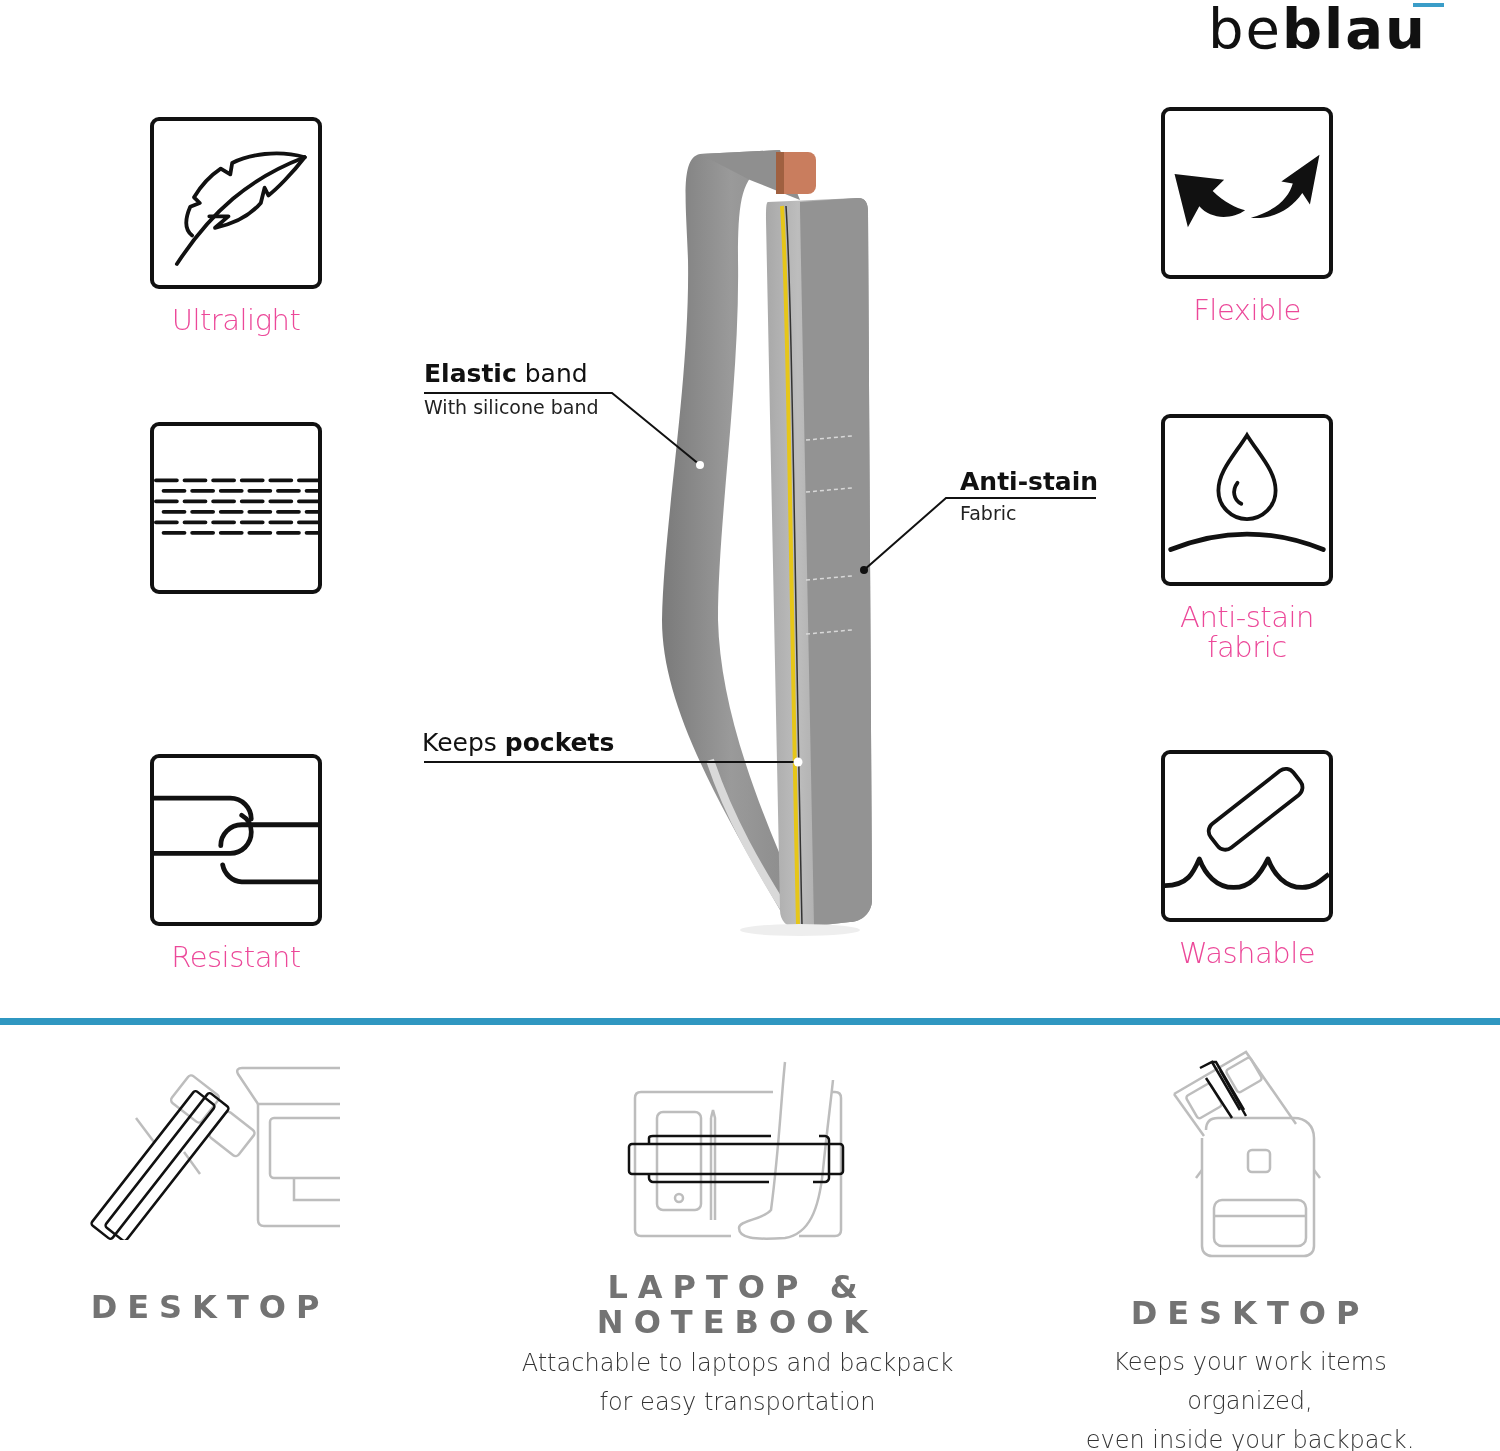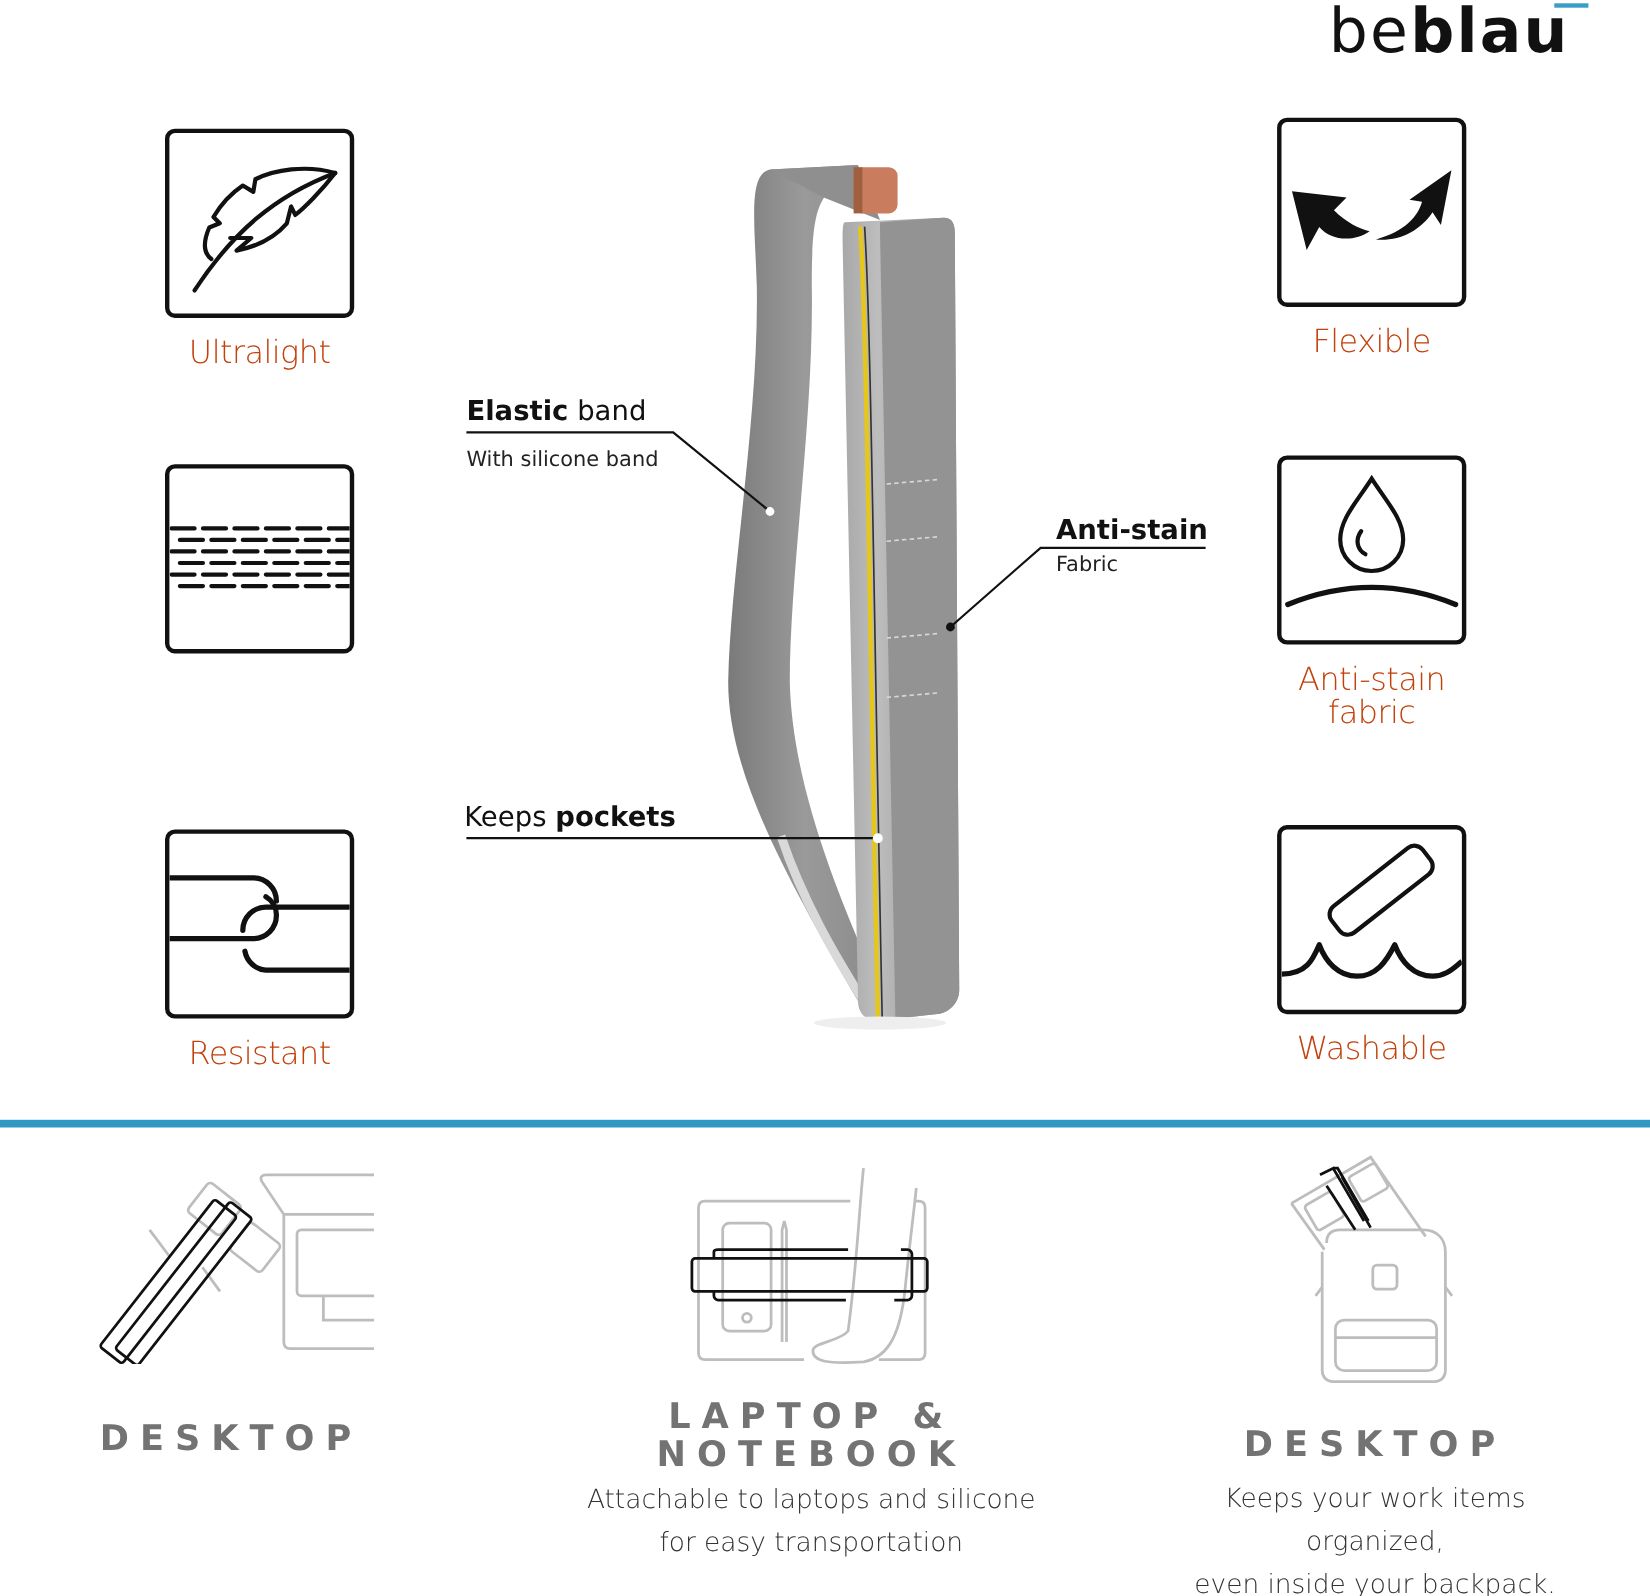--- a/index.html
+++ b/index.html
@@ -7,21 +7,21 @@
   body { position: relative; font-family: "Liberation Sans", "DejaVu Sans", sans-serif; color: #222; }
 
   .logo { position: absolute; left: 1208px; top: 0px; width: 250px; height: 60px; }
   .logo-text { position: absolute; left: 0; top: -6px; font-family: "DejaVu Sans", sans-serif; font-size: 56px; letter-spacing: 2px; color: #111; font-weight: normal; line-height: 70px; }
   .logo-text b { font-weight: bold; }
   .logo-bar { position: absolute; left: 205px; top: 3px; width: 31px; height: 4px; background: #3a9dc8; }
 
   .feature { position: absolute; width: 220px; text-align: center; }
   .feature .icon-box { width: 172px; height: 172px; margin: 0 auto; border: 4px solid #111; border-radius: 9px; position: relative; overflow: hidden; background: #fff; }
   .feature .icon-box svg { position: absolute; left: 0; top: 0; width: 100%; height: 100%; }
-  .feature .label { margin-top: 16px; font-size: 29px; line-height: 30px; color: #c2410c; font-family: "DejaVu Sans", sans-serif; font-weight: 300; letter-spacing: -0.5px; }
+  .feature .label { margin-top: 16px; font-size: 29px; line-height: 30px; color: #ec4899; font-family: "DejaVu Sans", sans-serif; font-weight: 300; letter-spacing: -0.5px; }
 
   .product { position: absolute; left: 600px; top: 140px; width: 320px; height: 800px; }
 
   .callout { position: absolute; font-family: "DejaVu Sans", sans-serif; color: #111; }
   .callout .title { font-size: 25px; line-height: 28px; white-space: nowrap; }
   .callout .title b { font-weight: bold; }
   .callout .sub { font-size: 19px; line-height: 22px; color: #222; white-space: nowrap; }
 
   .divider { position: absolute; left: 0; top: 1018px; width: 1500px; height: 7px; background: #2f97c1; }
 
@@ -163,21 +163,21 @@
     <polyline points="1096,498 946,498 864,570"></polyline>
     <polyline points="424,762 798,762"></polyline>
   </g>
   <circle cx="700" cy="465" r="4" fill="#fff" stroke="none"></circle>
   <circle cx="864" cy="570" r="4" fill="#111"></circle>
   <circle cx="798" cy="762" r="4.5" fill="#fff" stroke="none"></circle>
 </svg>
 
 <div class="callout" style="left:424px; top:360px;">
   <div class="title"><b>Elastic</b><span> band</span></div>
-  <div class="sub" style="margin-top:19px;">With silicone band</div>
+  <div class="sub" style="margin-top:8px;">With silicone band</div>
 </div>
 
 <div class="callout" style="left:960px; top:468px;">
   <div class="title"><b>Anti-stain</b></div>
   <div class="sub" style="margin-top:6px;">Fabric</div>
 </div>
 
 <div class="callout" style="left:422px; top:729px;">
   <div class="title"><span>Keeps </span><b>pockets</b></div>
 </div>
@@ -218,21 +218,21 @@
         <path d="M172 2 C168 40 166 90 158 150 C150 160 126 160 126 168 C126 178 140 180 172 178 C196 174 206 150 210 110 C214 70 218 40 220 20"></path>
       </g>
       <g fill="none" stroke="#111" stroke-width="2.5">
         <rect x="16" y="84" width="214" height="30" rx="3"></rect>
         <path d="M36 84 L36 78 C36 76 38 76 40 76 L158 76 M206 76 L212 76 C214 76 216 78 216 80 L216 118 C216 120 214 122 212 122 L200 122 M156 122 L40 122 C38 122 36 120 36 118 L36 114"></path>
       </g>
     </svg>
   </div>
   <div class="heading" style="margin-top:30px;">LAPTOP &amp;</div>
   <div class="heading">NOTEBOOK</div>
-  <div class="desc" style="margin-top:4px;">Attachable to laptops and silicone</div>
+  <div class="desc" style="margin-top:4px;">Attachable to laptops and backpack</div>
   <div class="desc">for easy transportation</div>
 </div>
 
 <div class="use" style="left:1050px; top:1050px; width:400px;">
   <div class="illus" style="width:200px; height:210px;">
     <svg viewBox="0 0 200 210" width="200" height="210">
       <g fill="none" stroke="#bdbdbd" stroke-width="2.5">
         <path d="M24 44 L96 2 L146 74"></path>
         <path d="M24 44 L54 86"></path>
         <rect x="40" y="38" width="28" height="26" rx="3" transform="rotate(-30 54 51)"></rect>

